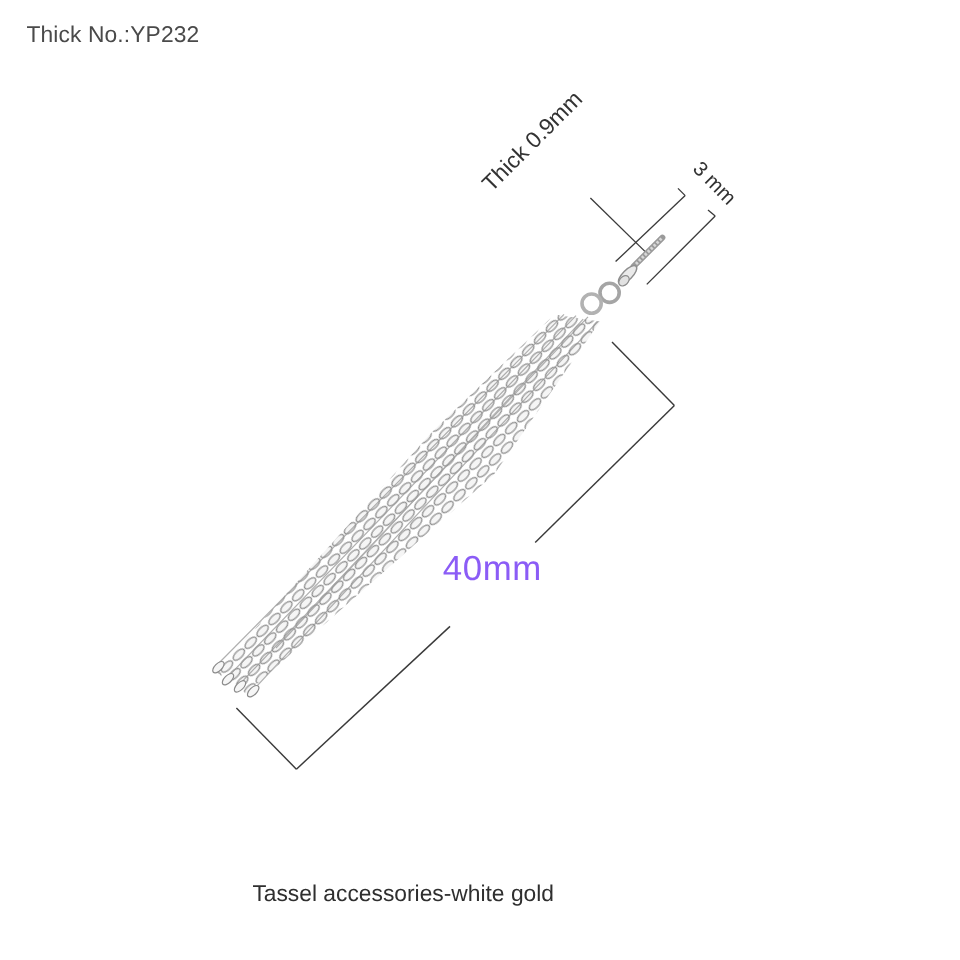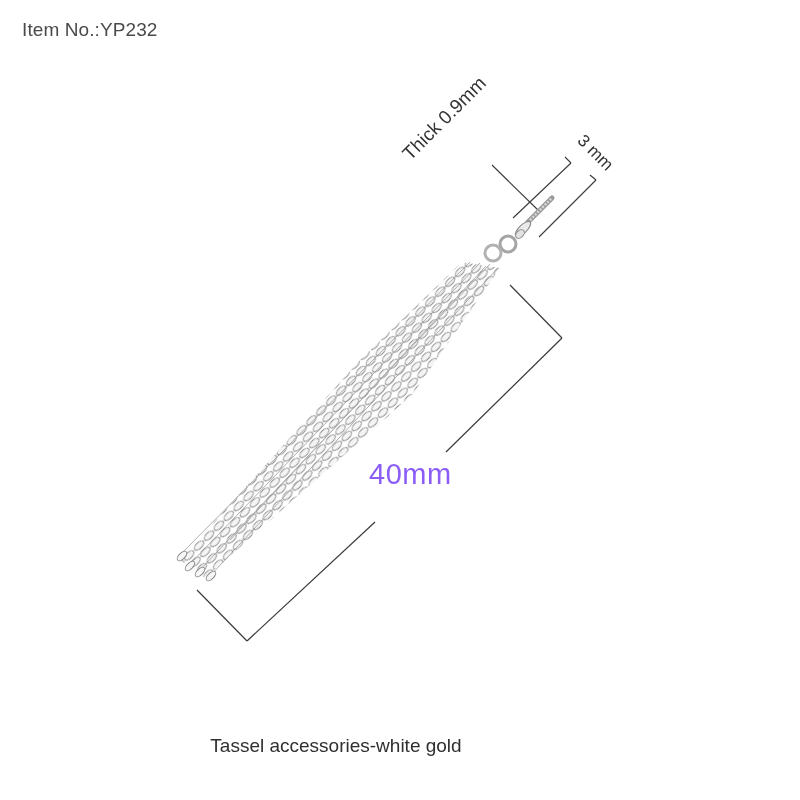--- a/index.html
+++ b/index.html
@@ -61,21 +61,21 @@
     }
     svg.art {
       position: absolute;
       left: 0;
       top: 0;
     }
   </style>
 </head>
 <body>
 
-<div class="item-no">Item No.:YP232</div>
+<div class="item-no">Thick No.:YP232</div>
 
 <svg class="art" width="800" height="800" viewBox="0 0 800 800">
   <defs>
     <pattern id="chainPat" patternUnits="userSpaceOnUse" width="14" height="9" patternTransform="rotate(-45)">
       <ellipse cx="7" cy="4.5" rx="6" ry="3" fill="#f4f4f4" stroke="#8a8a8a" stroke-width="1.1"></ellipse>
     </pattern>
   </defs>
 
   <g stroke="#3a3a3a" stroke-width="1.2" fill="none">
     <line x1="510" y1="285" x2="562" y2="338"></line>

